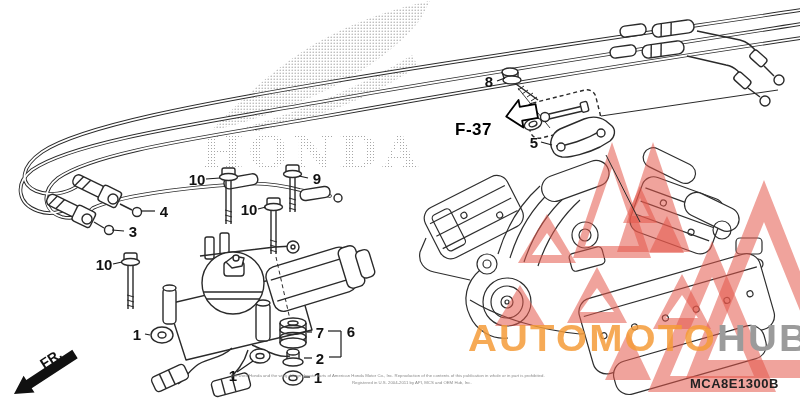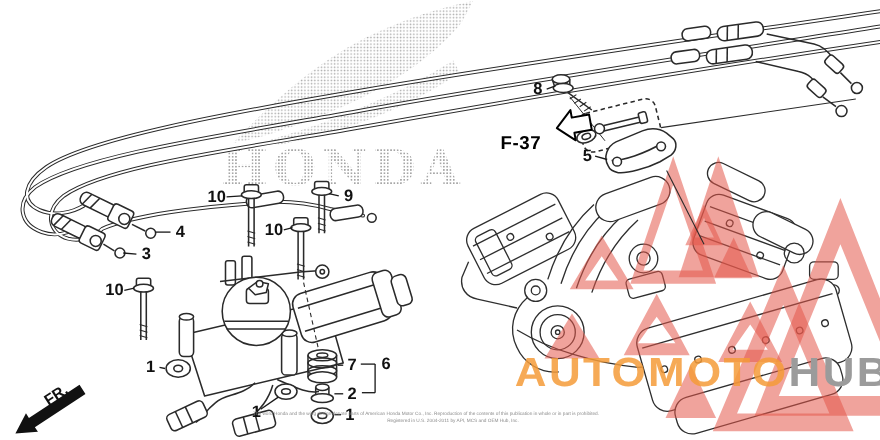--- a/index.html
+++ b/index.html
@@ -333,16 +333,17 @@
       <div class="callout" style="left: 249px; top: 209px;">10</div>
       <div class="callout" style="left: 104px; top: 264px;">10</div>
       <div class="callout" style="left: 137px; top: 334px;">1</div>
       <div class="callout" style="left: 320px; top: 332px;">7</div>
       <div class="callout" style="left: 351px; top: 331px;">6</div>
       <div class="callout" style="left: 320px; top: 358px;">2</div>
       <div class="callout" style="left: 233px; top: 375px;">1</div>
       <div class="callout" style="left: 318px; top: 377px;">1</div>
     </div>
 
+  <div class="diagram-code">MCA8E1300B</div>
 
   <div class="footer-line footer-1">The word Honda and the wing design denote parts of American Honda Motor Co., Inc. Reproduction of the contents of this publication in whole or in part is prohibited.</div>
   <div class="footer-line footer-2">Registered in U.S. 2004-2011 by API, MCS and OEM Hub, Inc.</div>
 </div>
 
 </body></html>

